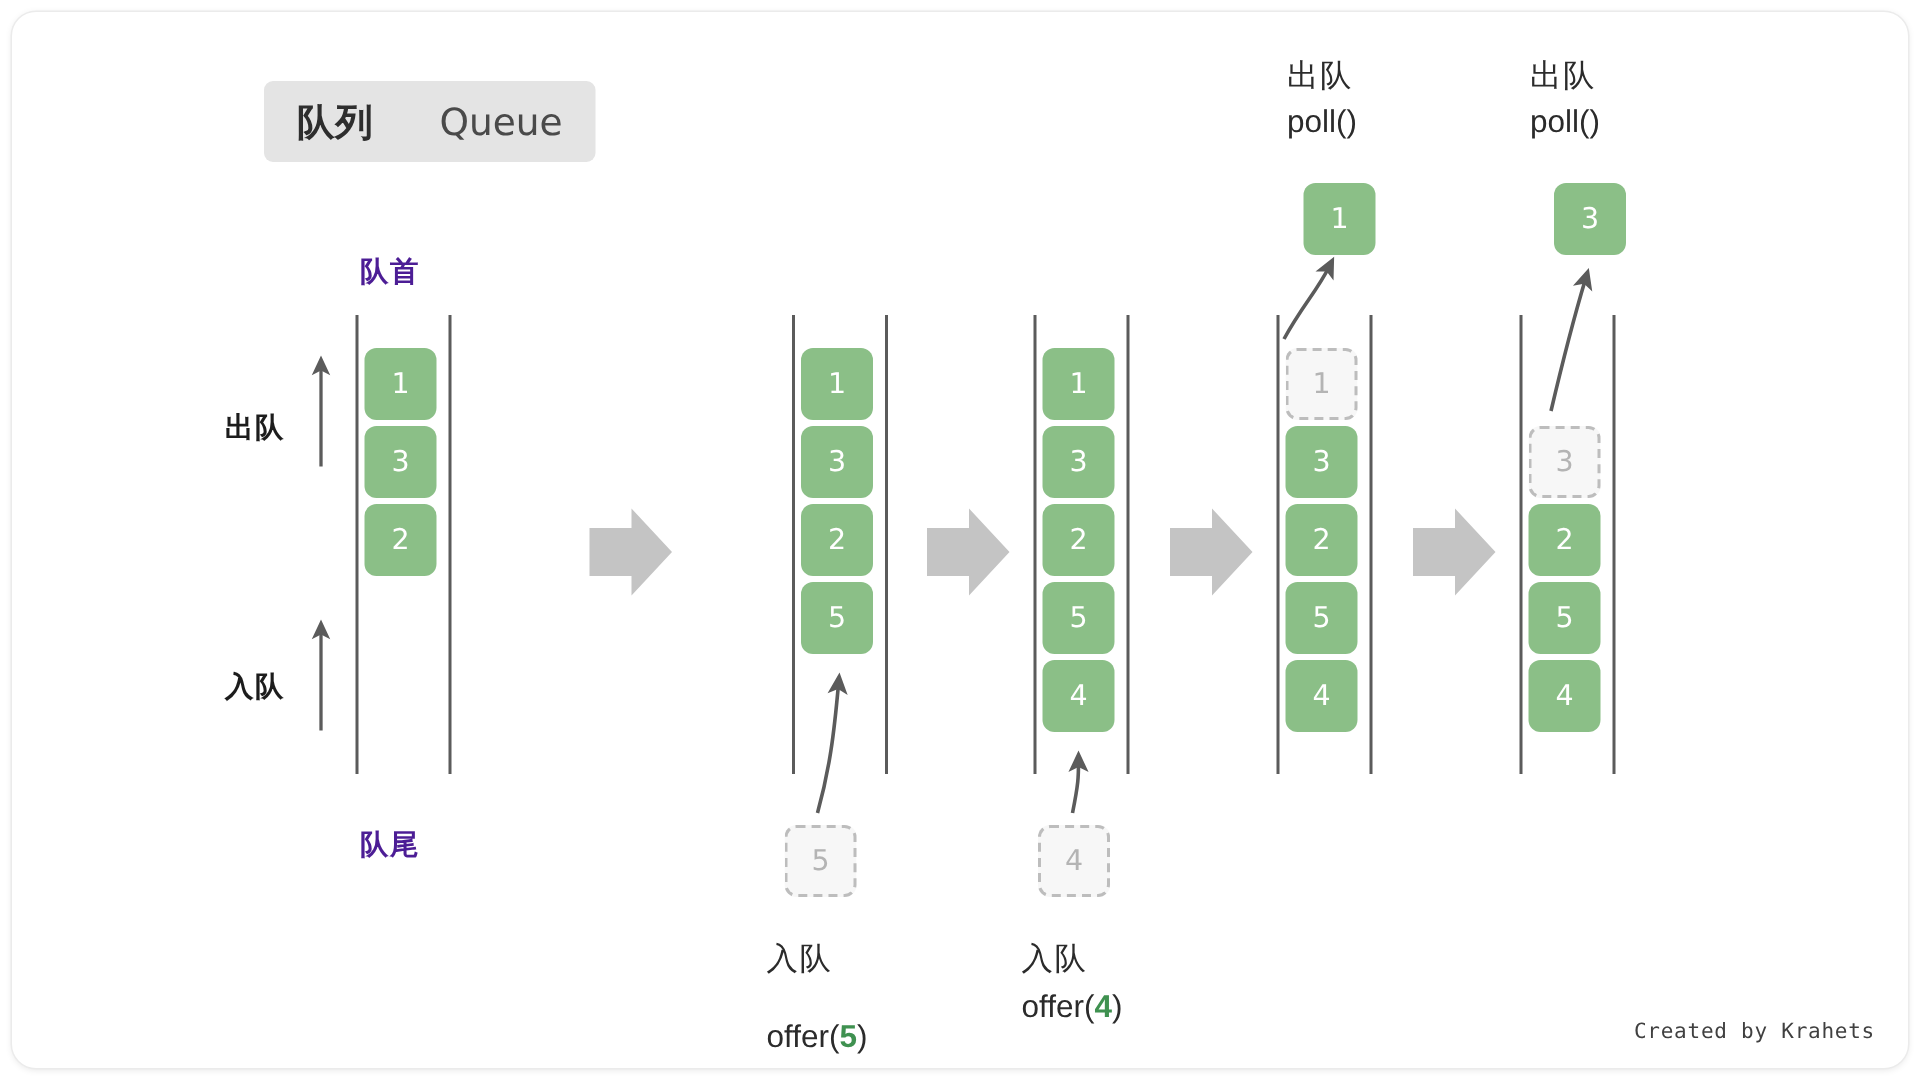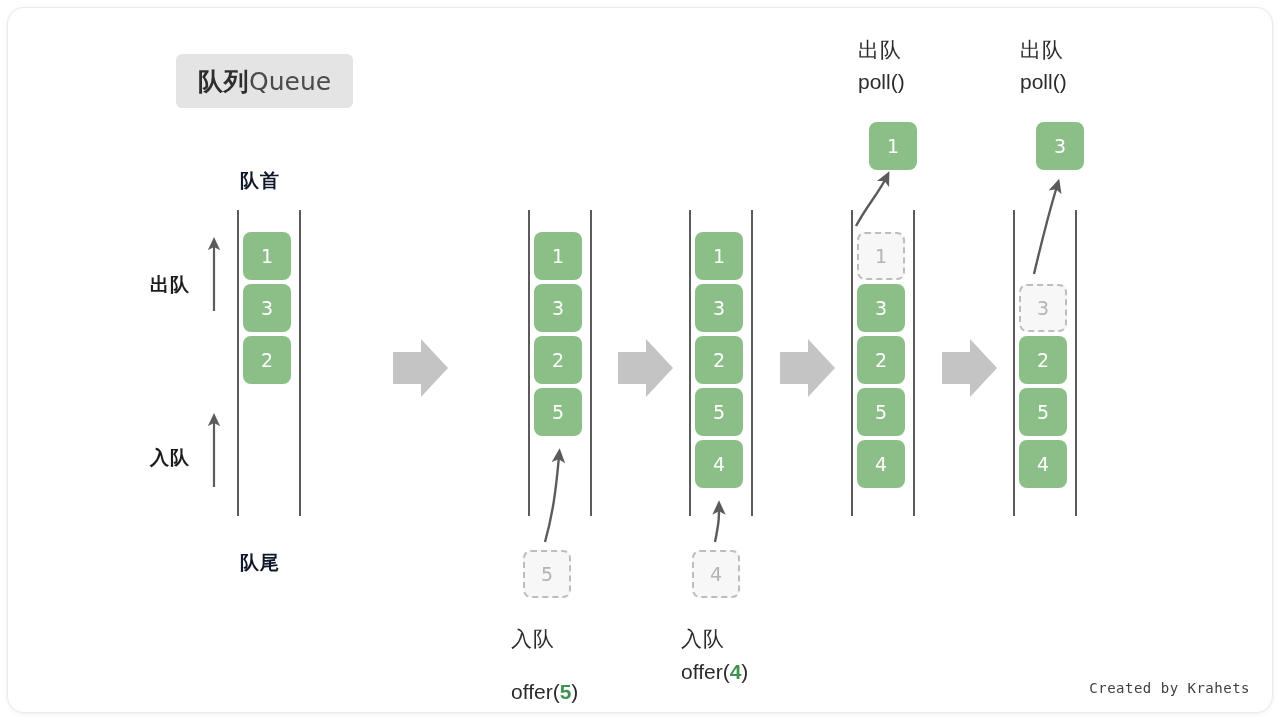--- a/index.html
+++ b/index.html
@@ -32,40 +32,42 @@
   .title-badge {
     position: absolute;
     left: 168px;
     top: 46px;
     height: 54px;
     padding: 0 22px;
     background: #e4e4e4;
     border-radius: 6px;
     display: flex;
     align-items: center;
+    gap: 12px;
   }
   .title-cn {
     font-size: 25px;
     font-weight: bold;
     color: #2e2e2e;
     letter-spacing: 0.5px;
   }
   .title-en {
     font-size: 25px;
     color: #4a4a4a;
     font-family: "DejaVu Sans", sans-serif;
+    margin-left: 32px;
   }
 
   
   .abs { position: absolute; white-space: pre; }
 
   .head-label {
     font-size: 19px;
     font-weight: bold;
-    color: #0f172a;
+    color: #4c1d95;
     letter-spacing: 1px;
   }
   .side-label {
     font-size: 19px;
     font-weight: bold;
     color: #1c1c1c;
     letter-spacing: 1px;
   }
   .op-cn {
     font-size: 21px;

